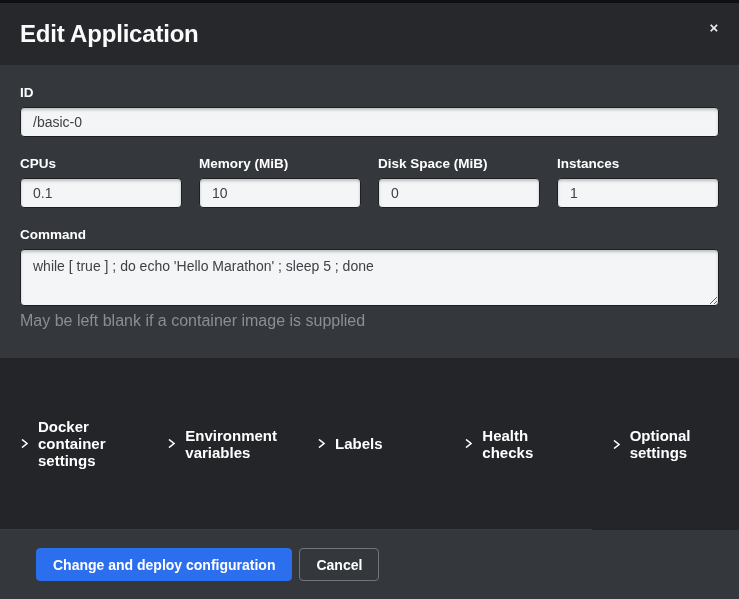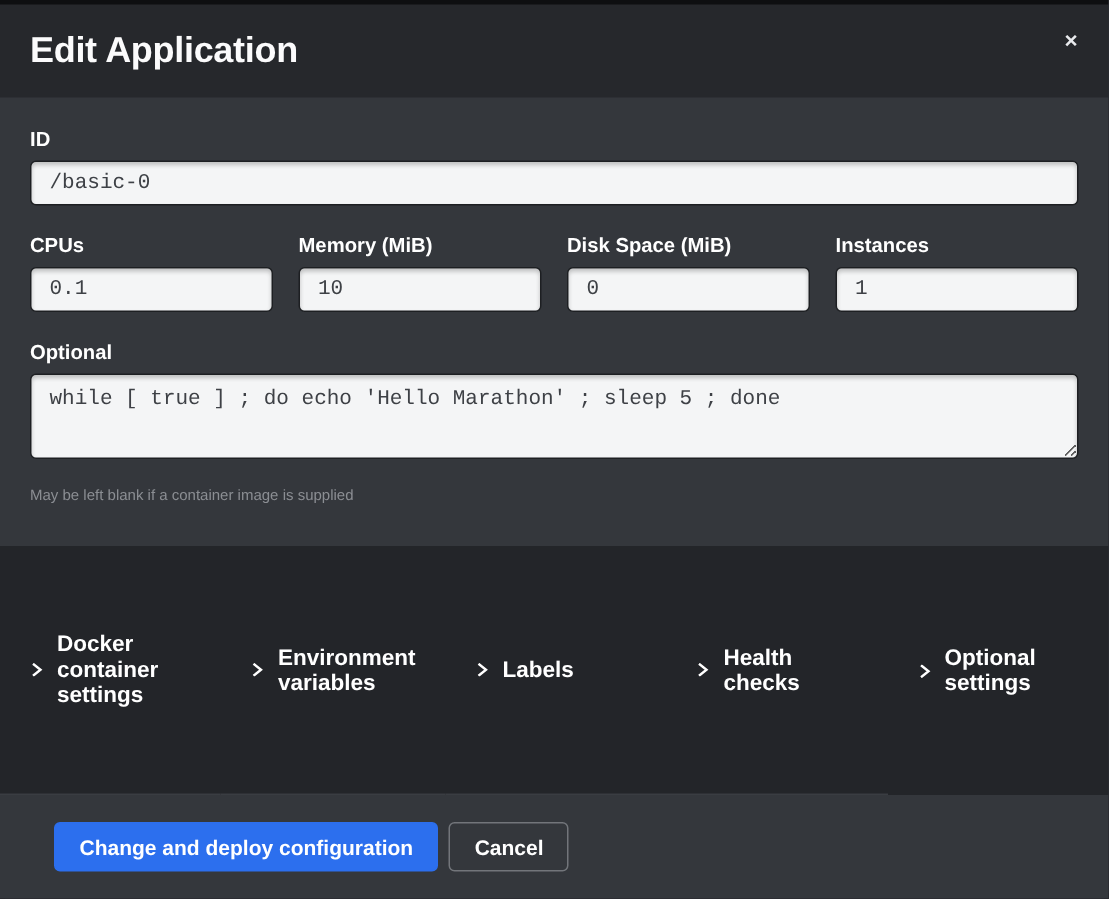--- a/index.html
+++ b/index.html
@@ -56,41 +56,41 @@
     margin-bottom: 7px;
   }
   .text-input, .text-area {
     width: 100%;
     background: #f4f5f6;
     border: 1px solid #1d1f22;
     border-radius: 4px;
     box-shadow: inset 0 2px 3px rgba(0,0,0,0.22);
     color: #3e4146;
     font-size: 14px;
-    font-family: Liberation Mono, monospace;
+    font-family: Liberation Sans, sans-serif;
     padding: 0 12px;
   }
   .text-input { height: 30px; }
   .text-area {
     height: 57px;
     padding: 7px 12px;
     resize: vertical;
     line-height: 1.35;
   }
   .row-4 {
     display: grid;
     grid-template-columns: repeat(4, 1fr);
     gap: 17px;
     margin-top: 19px;
   }
   .command-block { margin-top: 19px; }
   .help-text {
     color: #8b8e93;
-    font-size: 10px;
-    margin-top: 14px;
+    font-size: 16px;
+    margin-top: 2px;
   }
   
   .accordion {
     background: #232529;
     flex: 1 1 auto;
     display: flex; 
   }
   .accordion-row {
     flex: 1 1 0;
     display: flex; align-items: center;
@@ -169,21 +169,21 @@
         <label class="field-label">Disk Space (MiB)</label>
         <input class="text-input" type="text" value="0" style="">
       </div>
       <div>
         <label class="field-label">Instances</label>
         <input class="text-input" type="text" value="1" style="">
       </div>
     </div>
 
     <div class="command-block">
-      <label class="field-label">Optional</label>
+      <label class="field-label">Command</label>
       <textarea class="text-area" style="">while [ true ] ; do echo 'Hello Marathon' ; sleep 5 ; done</textarea>
       <div class="help-text">May be left blank if a container image is supplied</div>
     </div>
 
   </div>
 
   <div class="accordion">
 
     <div class="accordion-row">
       <span class="chevron">

